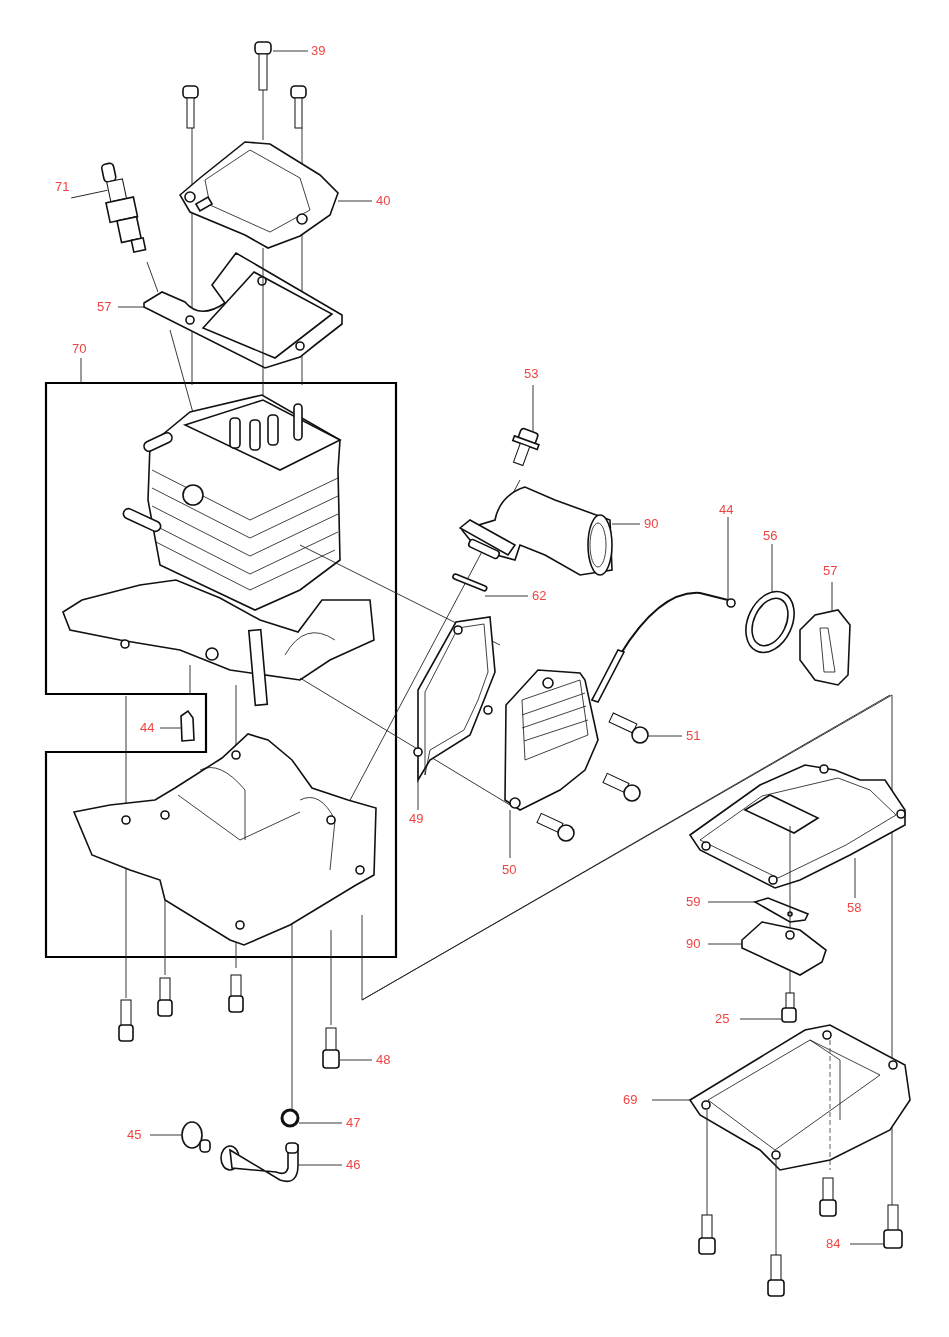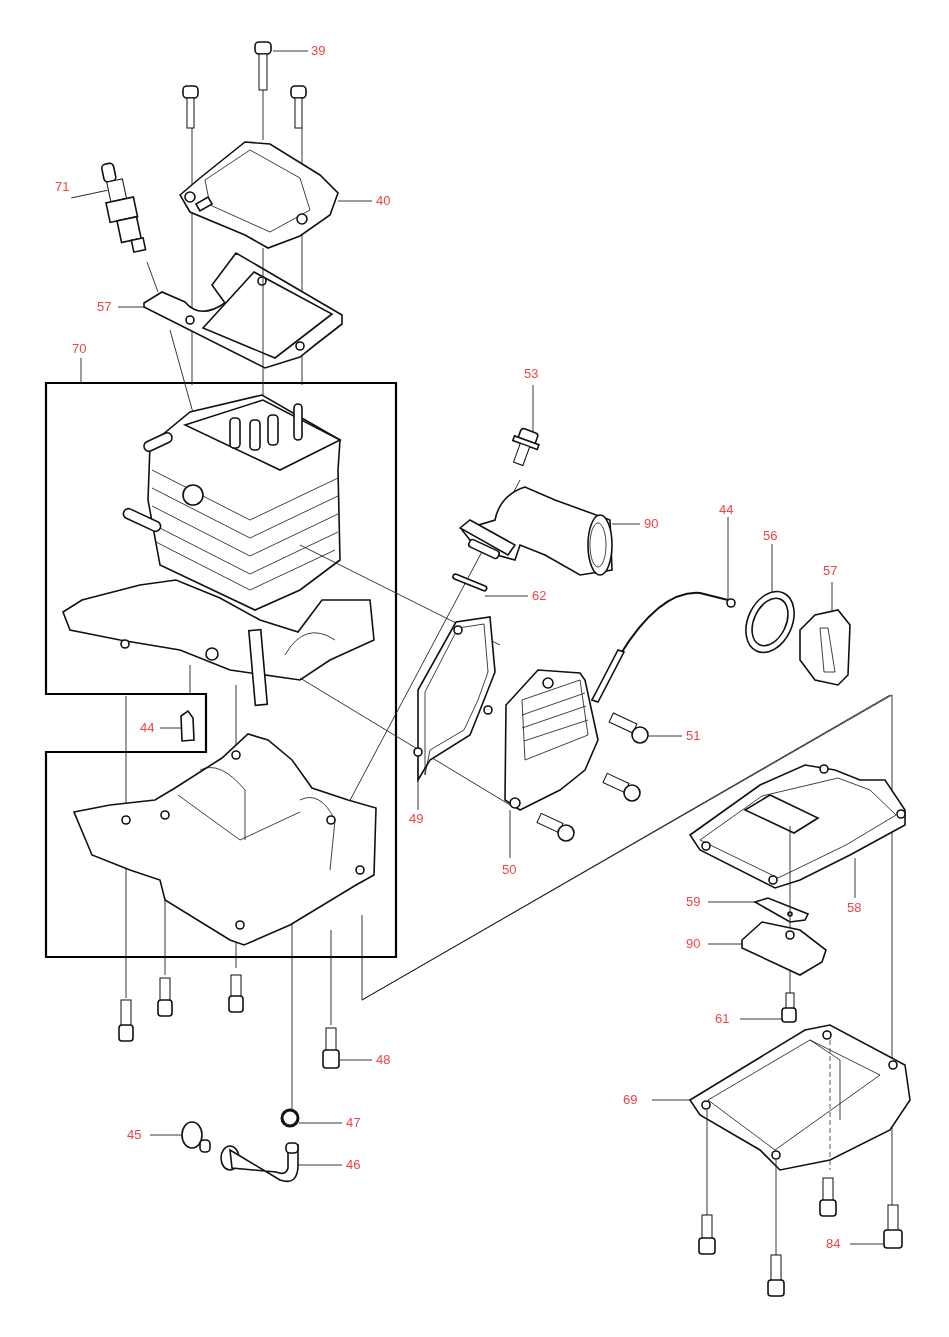--- a/index.html
+++ b/index.html
@@ -310,15 +310,15 @@
 <div class="callout" style="left:686px;top:729px">51</div>
 <div class="callout" style="left:532px;top:589px">62</div>
 <div class="callout" style="left:524px;top:367px">53</div>
 <div class="callout" style="left:644px;top:517px">90</div>
 <div class="callout" style="left:719px;top:503px">44</div>
 <div class="callout" style="left:763px;top:529px">56</div>
 <div class="callout" style="left:823px;top:564px">57</div>
 <div class="callout" style="left:847px;top:901px">58</div>
 <div class="callout" style="left:686px;top:895px">59</div>
 <div class="callout" style="left:686px;top:937px">90</div>
-<div class="callout" style="left:715px;top:1012px">61</div>
+<div class="callout" style="left:715px;top:1012px">25</div>
 <div class="callout" style="left:623px;top:1093px">69</div>
 <div class="callout" style="left:826px;top:1237px">84</div>
 
 </body></html>

